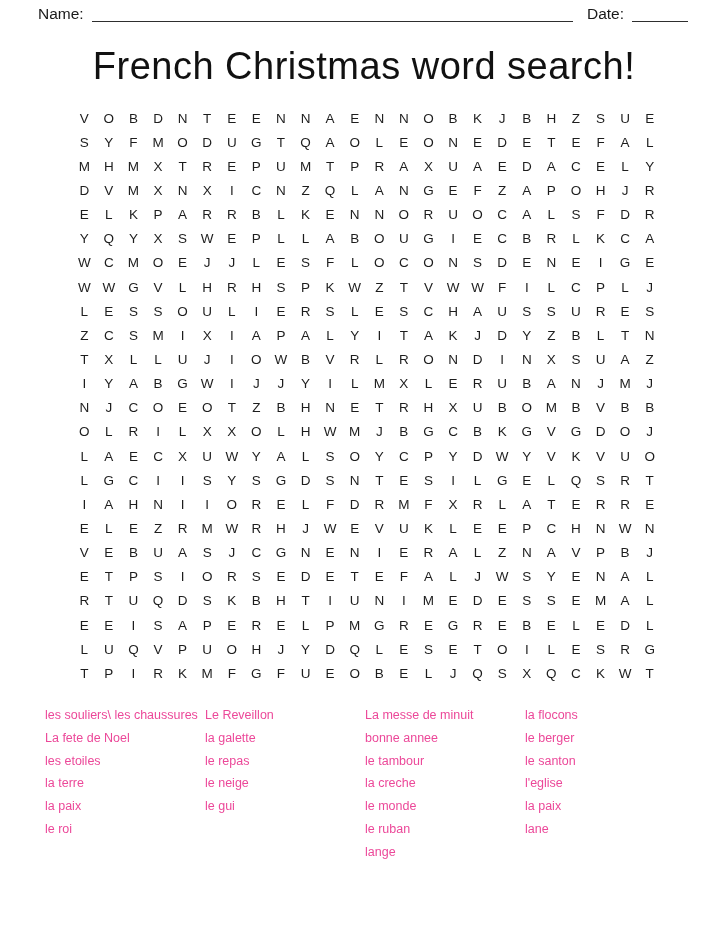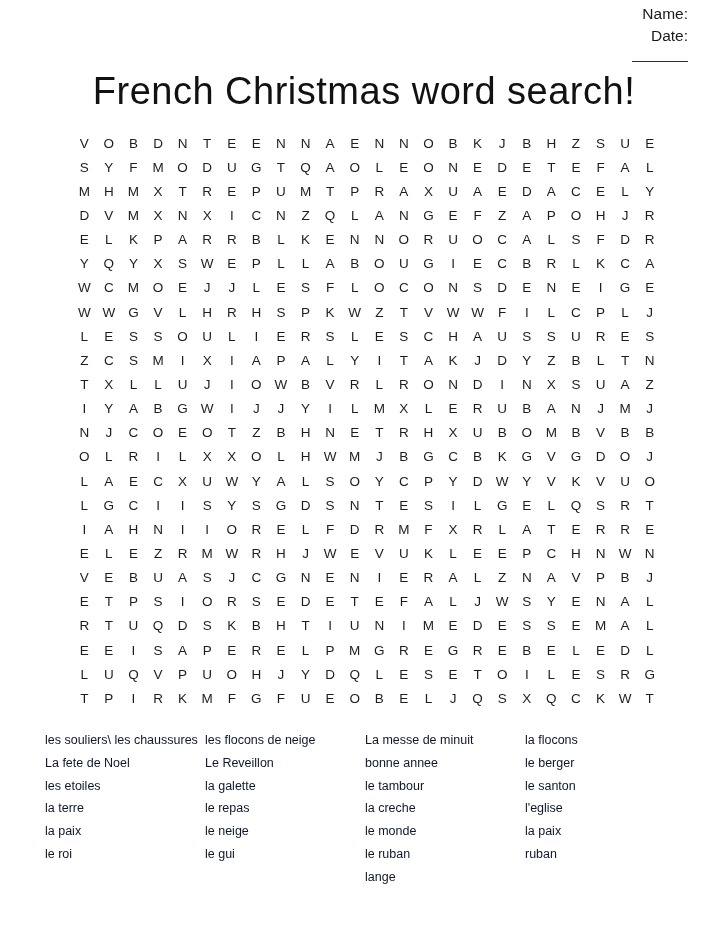--- a/index.html
+++ b/index.html
@@ -17,21 +17,20 @@
   }
 
   
   .header-row {
     display: flex;
     align-items: flex-end;
     padding: 5px 40px 0 38px;
     font-size: 15.5px;
     font-weight: 500;
     color: #1a1a1a;
-    flex-direction: column;
   }
   .label {
     white-space: nowrap;
     padding-bottom: 1px;
   }
   .name-line {
     flex: 1;
     border-bottom: 1.6px solid #2e2e2e;
     height: 15px;
     margin: 0 14px 2px 8px;
@@ -42,21 +41,21 @@
     height: 15px;
     margin: 0 0 2px 8px;
   }
 
   
   .title {
     text-align: center;
     font-size: 38px;
     font-weight: 400;
     letter-spacing: 0.5px;
-    margin-top: 4px;
+    margin-top: 19px;
     line-height: 46px;
     color: #111;
   }
 
   
   .grid {
     margin: 17px 0 0 72px;
     width: 590px;
   }
   .grid-row {
@@ -78,21 +77,21 @@
     margin: 19px 0 0 45px;
   }
   .word-col {
     width: 160px;
     flex: 0 0 160px;
   }
   .word-item {
     font-size: 12.5px;
     line-height: 22.7px;
     white-space: nowrap;
-    color: #0f172a;
+    color: #ec4899;
   }
 </style>
 </head>
 <body>
 
 <div class="header-row">
   <span class="label">Name:</span>
   <span class="name-line"></span>
   <span class="label">Date:</span>
   <span class="date-line"></span>
@@ -730,21 +729,20 @@
 <div class="word-list" id="word-list">
     <div class="word-col">
       <div class="word-item">les souliers\ les chaussures</div>
       <div class="word-item">La fete de Noel</div>
       <div class="word-item">les etoiles</div>
       <div class="word-item">la terre</div>
       <div class="word-item">la paix</div>
       <div class="word-item">le roi</div>
     </div>
     <div class="word-col">
-      <div class="word-item">les flocons de neige</div>
       <div class="word-item">Le Reveillon</div>
       <div class="word-item">la galette</div>
       <div class="word-item">le repas</div>
       <div class="word-item">le neige</div>
       <div class="word-item">le gui</div>
     </div>
     <div class="word-col">
       <div class="word-item">La messe de minuit</div>
       <div class="word-item">bonne annee</div>
       <div class="word-item">le tambour</div>
@@ -752,15 +750,15 @@
       <div class="word-item">le monde</div>
       <div class="word-item">le ruban</div>
       <div class="word-item">lange</div>
     </div>
     <div class="word-col">
       <div class="word-item">la flocons</div>
       <div class="word-item">le berger</div>
       <div class="word-item">le santon</div>
       <div class="word-item">l'eglise</div>
       <div class="word-item">la paix</div>
-      <div class="word-item">ruban</div>
+      <div class="word-item">lane</div>
     </div>
   </div>
 
 </body></html>

